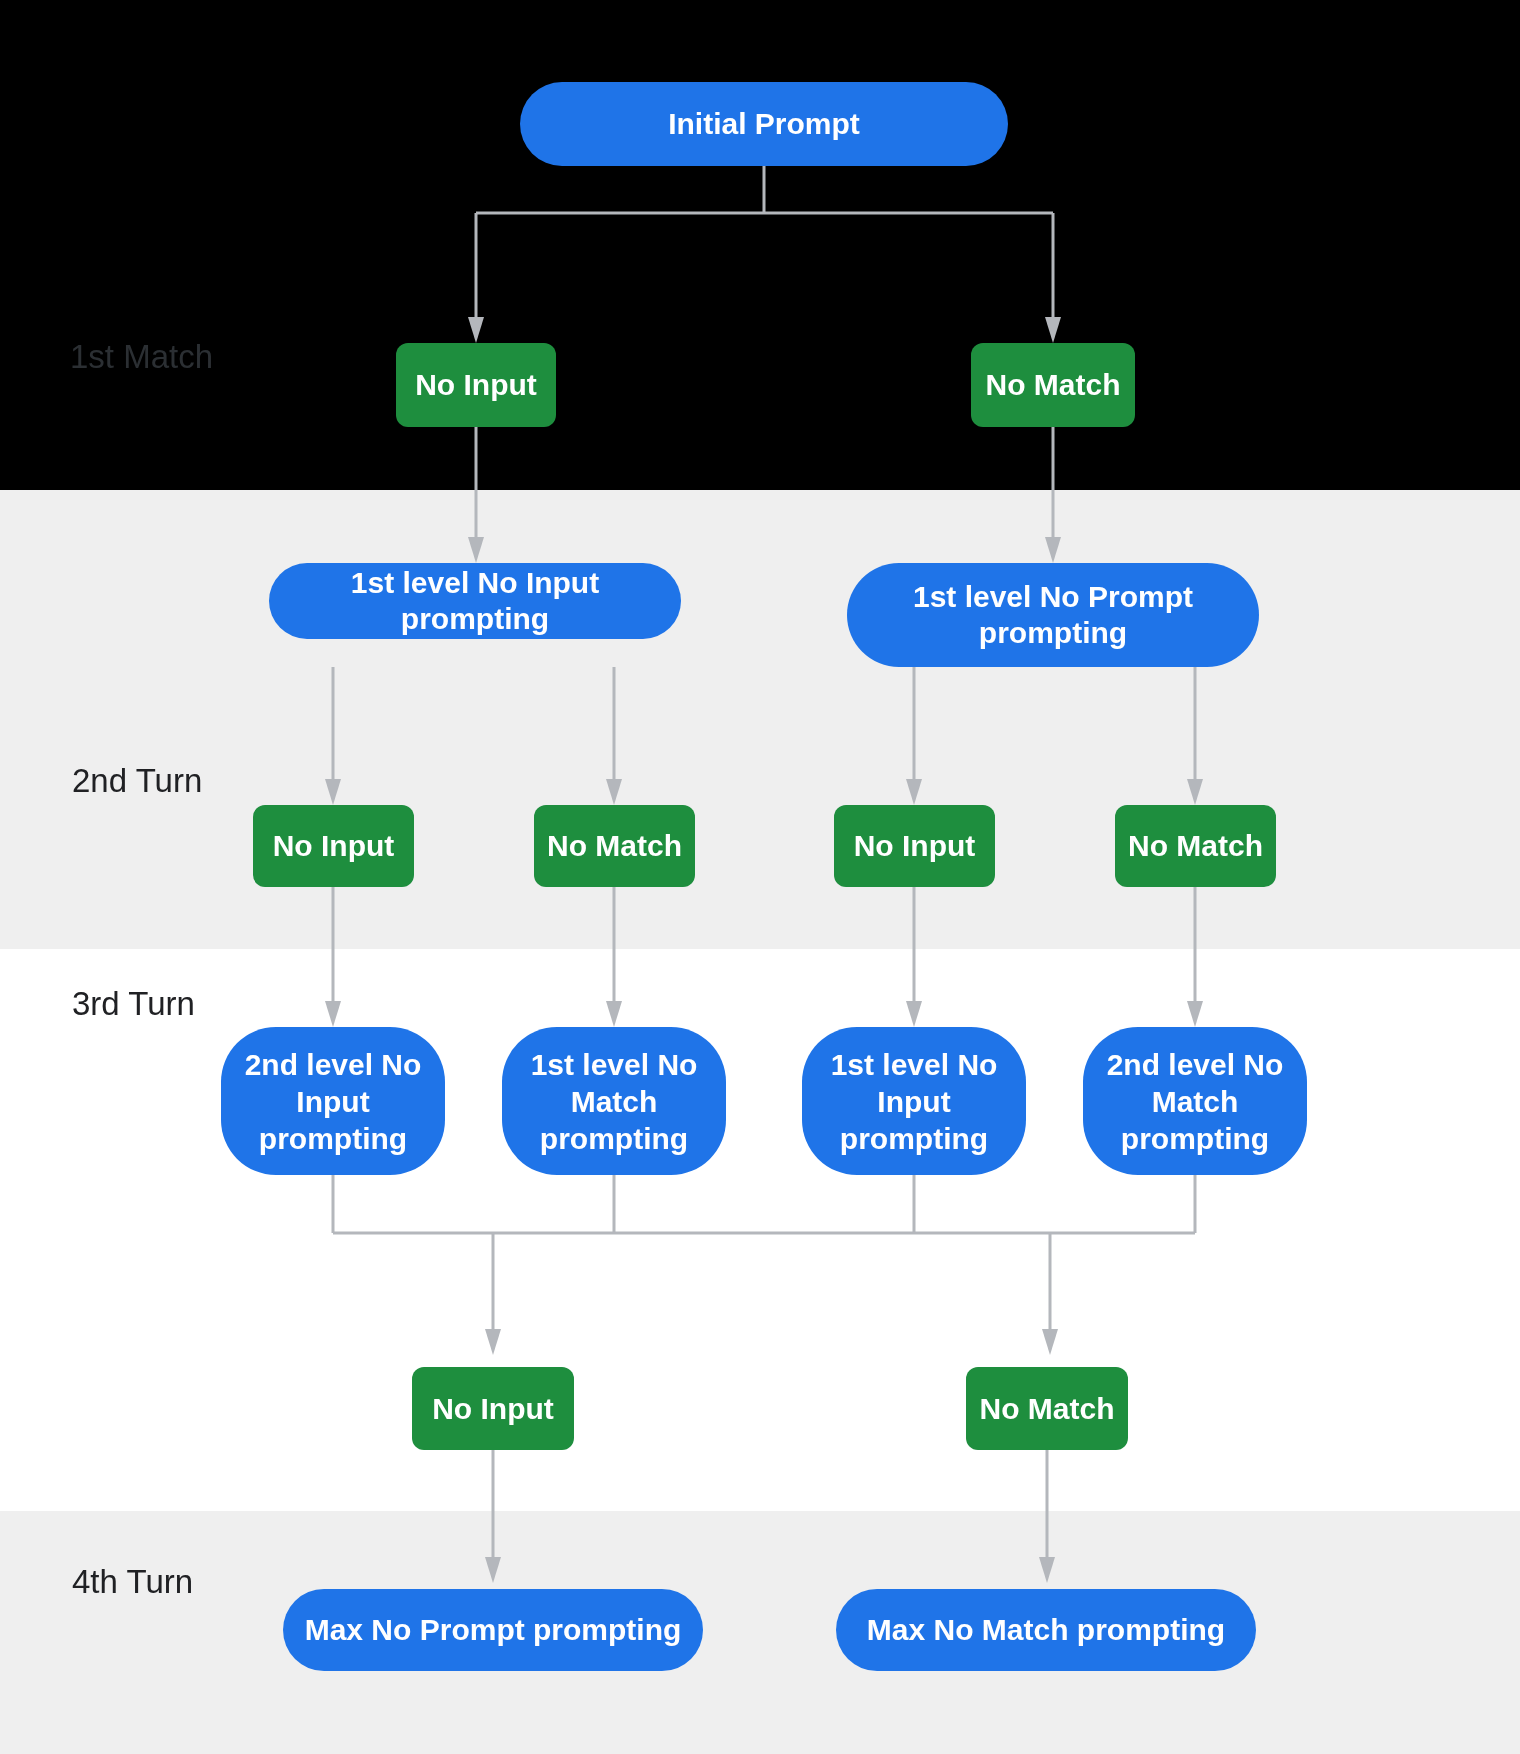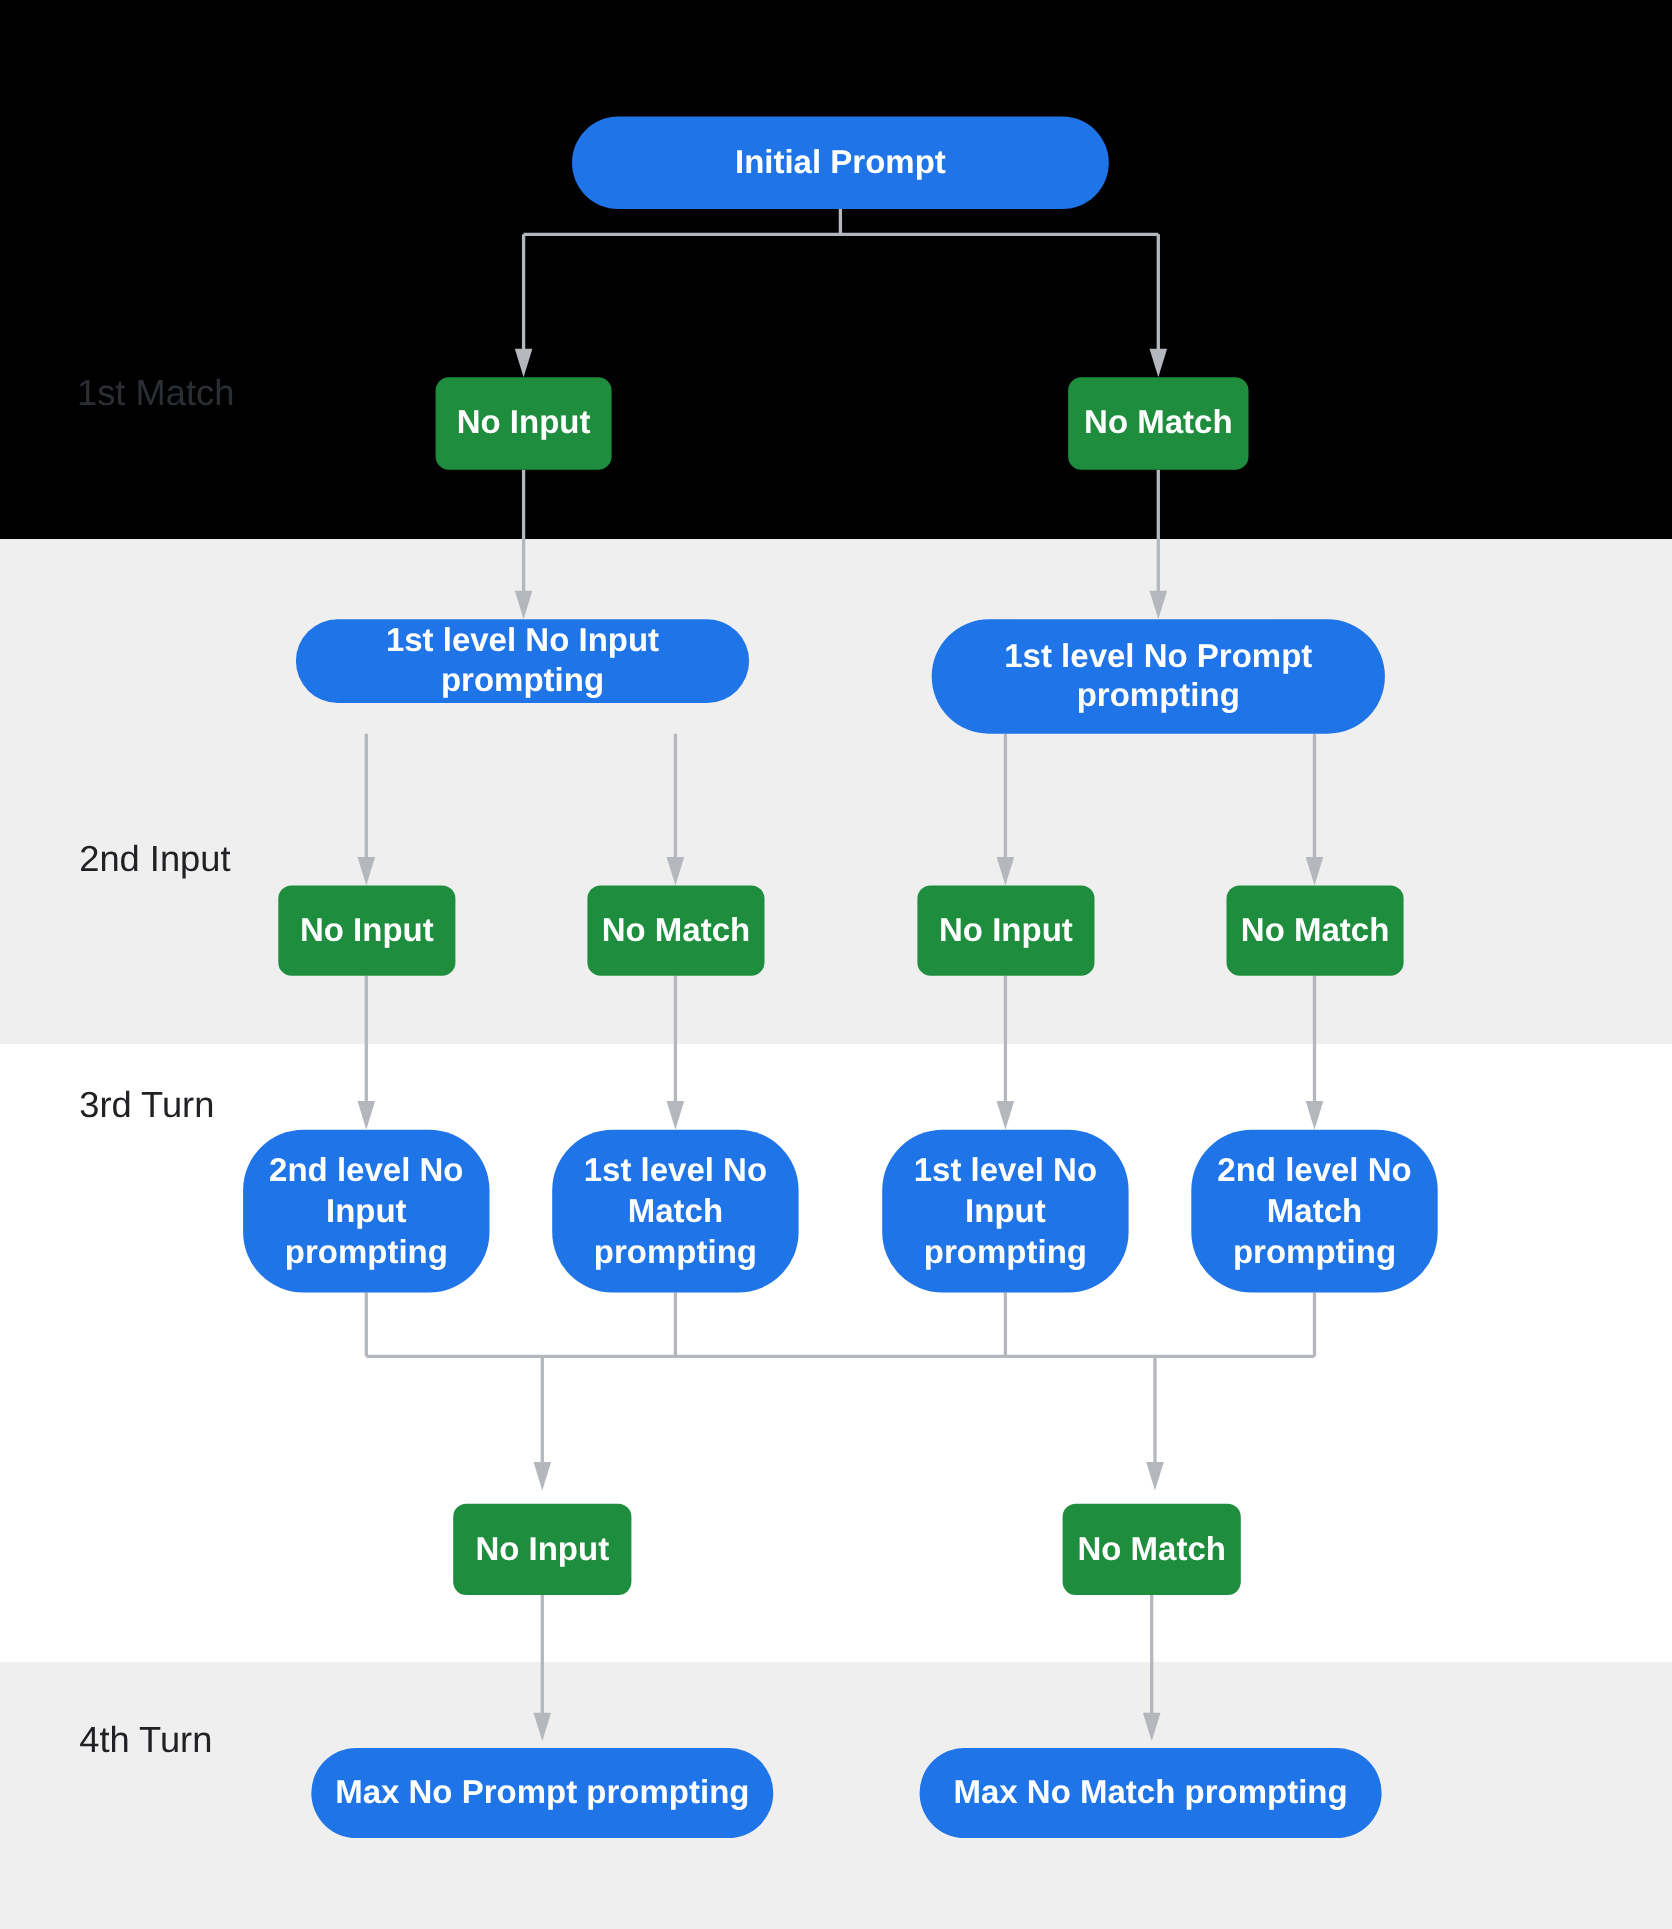--- a/index.html
+++ b/index.html
@@ -43,21 +43,21 @@
     text-align:center;
     color:var(--node-text);
     font-size:30px;font-weight:700;line-height:36px;
     box-sizing:border-box;
   }
   .node.blue{background:var(--node-blue);}
   .node.green{background:var(--node-green);}
   .node .lines span{display:block;}
 
   
-  .n-initial{left:520px;top:82px;width:488px;height:84px;border-radius:42px;margin-top:24px;}
+  .n-initial{left:520px;top:82px;width:488px;height:84px;border-radius:42px;}
   .n-t1-left{left:396px;top:343px;width:160px;height:84px;border-radius:12px;}
   .n-t1-right{left:971px;top:343px;width:164px;height:84px;border-radius:12px;}
   .n-t2-left{left:269px;top:563px;width:412px;height:76px;border-radius:52px;justify-content:center;}
   .n-t2-right{left:847px;top:563px;width:412px;height:104px;border-radius:52px;}
   .n-g1{left:253px;top:805px;width:161px;height:82px;border-radius:12px;}
   .n-g2{left:534px;top:805px;width:161px;height:82px;border-radius:12px;}
   .n-g3{left:834px;top:805px;width:161px;height:82px;border-radius:12px;}
   .n-g4{left:1115px;top:805px;width:161px;height:82px;border-radius:12px;}
   .n-b1{left:221px;top:1027px;width:224px;height:148px;border-radius:55px;line-height:37px;}
   .n-b2{left:502px;top:1027px;width:224px;height:148px;border-radius:55px;line-height:37px;}
@@ -114,21 +114,21 @@
       <path class="head" d="M1042 1329 L1058 1329 L1050 1355 Z"></path>
     </g>
     <g>
       <path class="shaft" d="M493 1450 V1560 M1047 1450 V1560"></path>
       <path class="head" d="M485 1557 L501 1557 L493 1583 Z"></path>
       <path class="head" d="M1039 1557 L1055 1557 L1047 1583 Z"></path>
     </g>
   </svg>
 
   <div class="turn-label on-black l-turn1">1st Match</div>
-  <div class="turn-label l-turn2">2nd Input</div>
+  <div class="turn-label l-turn2">2nd Turn</div>
   <div class="turn-label l-turn3">3rd Turn</div>
   <div class="turn-label l-turn4">4th Turn</div>
 
   <div class="node blue n-initial">Initial Prompt</div>
 
   <div class="node green n-t1-left">No Input</div>
   <div class="node green n-t1-right">No Match</div>
 
   <div class="node blue n-t2-left">
     <div class="lines">

